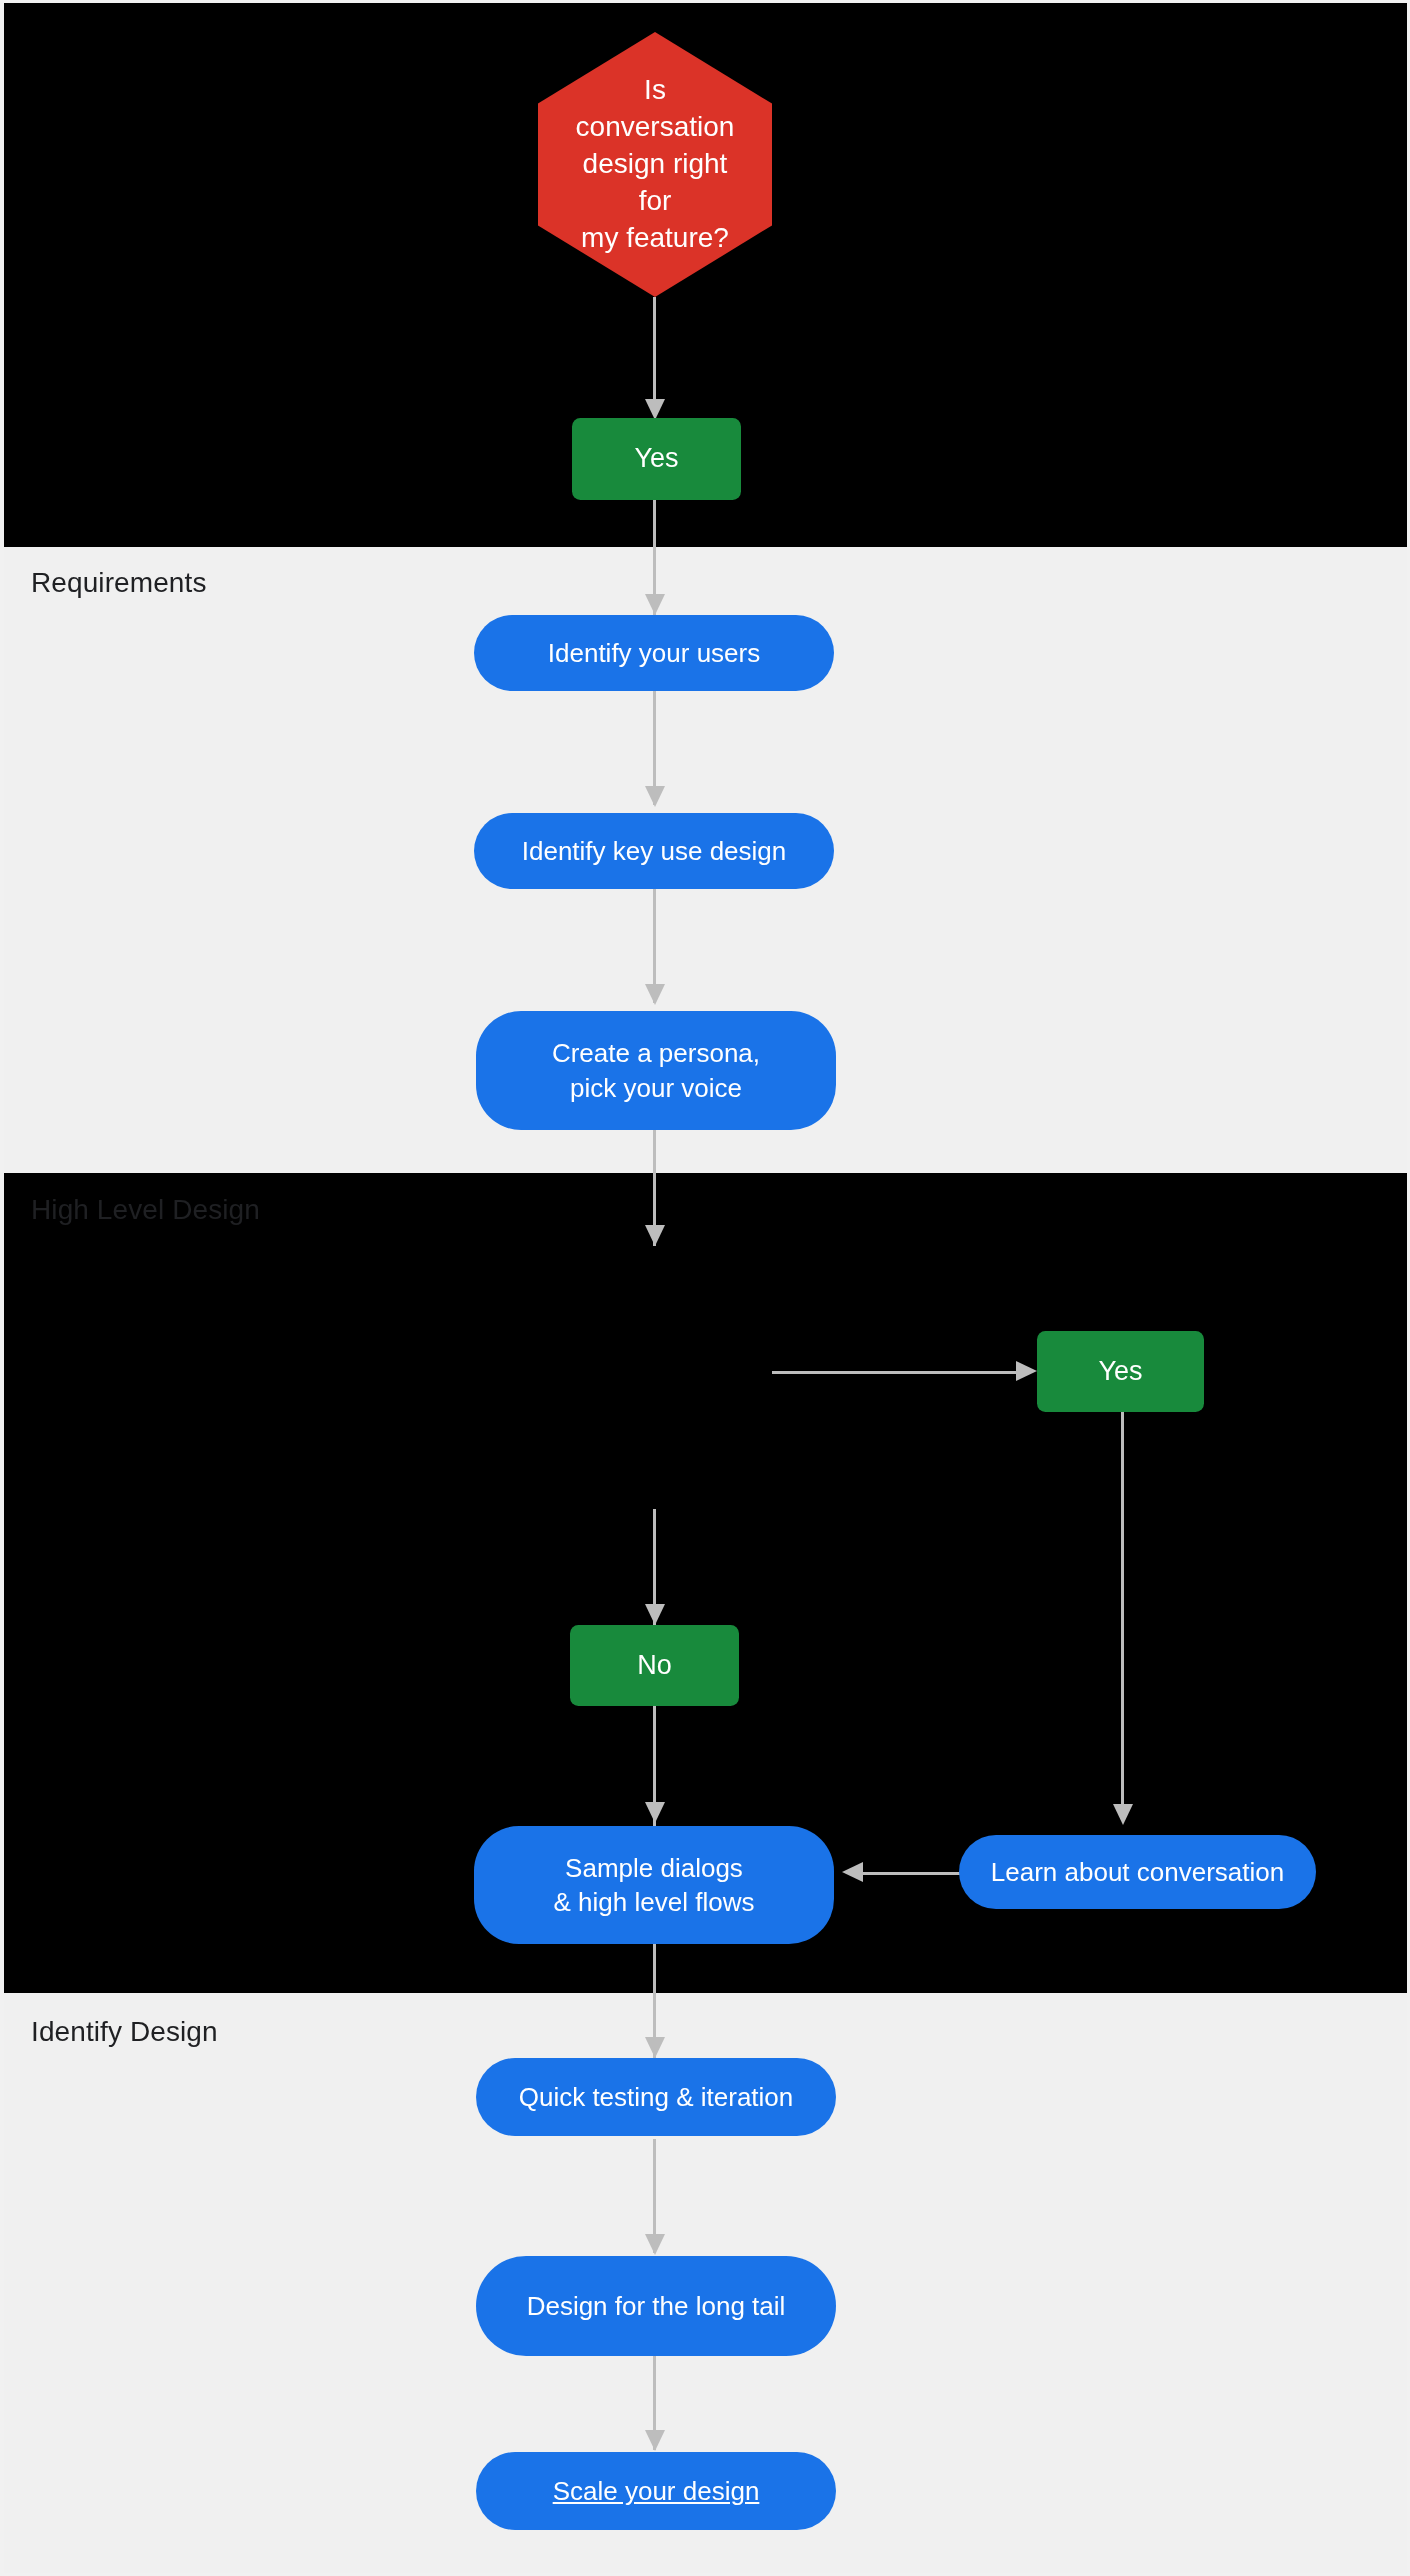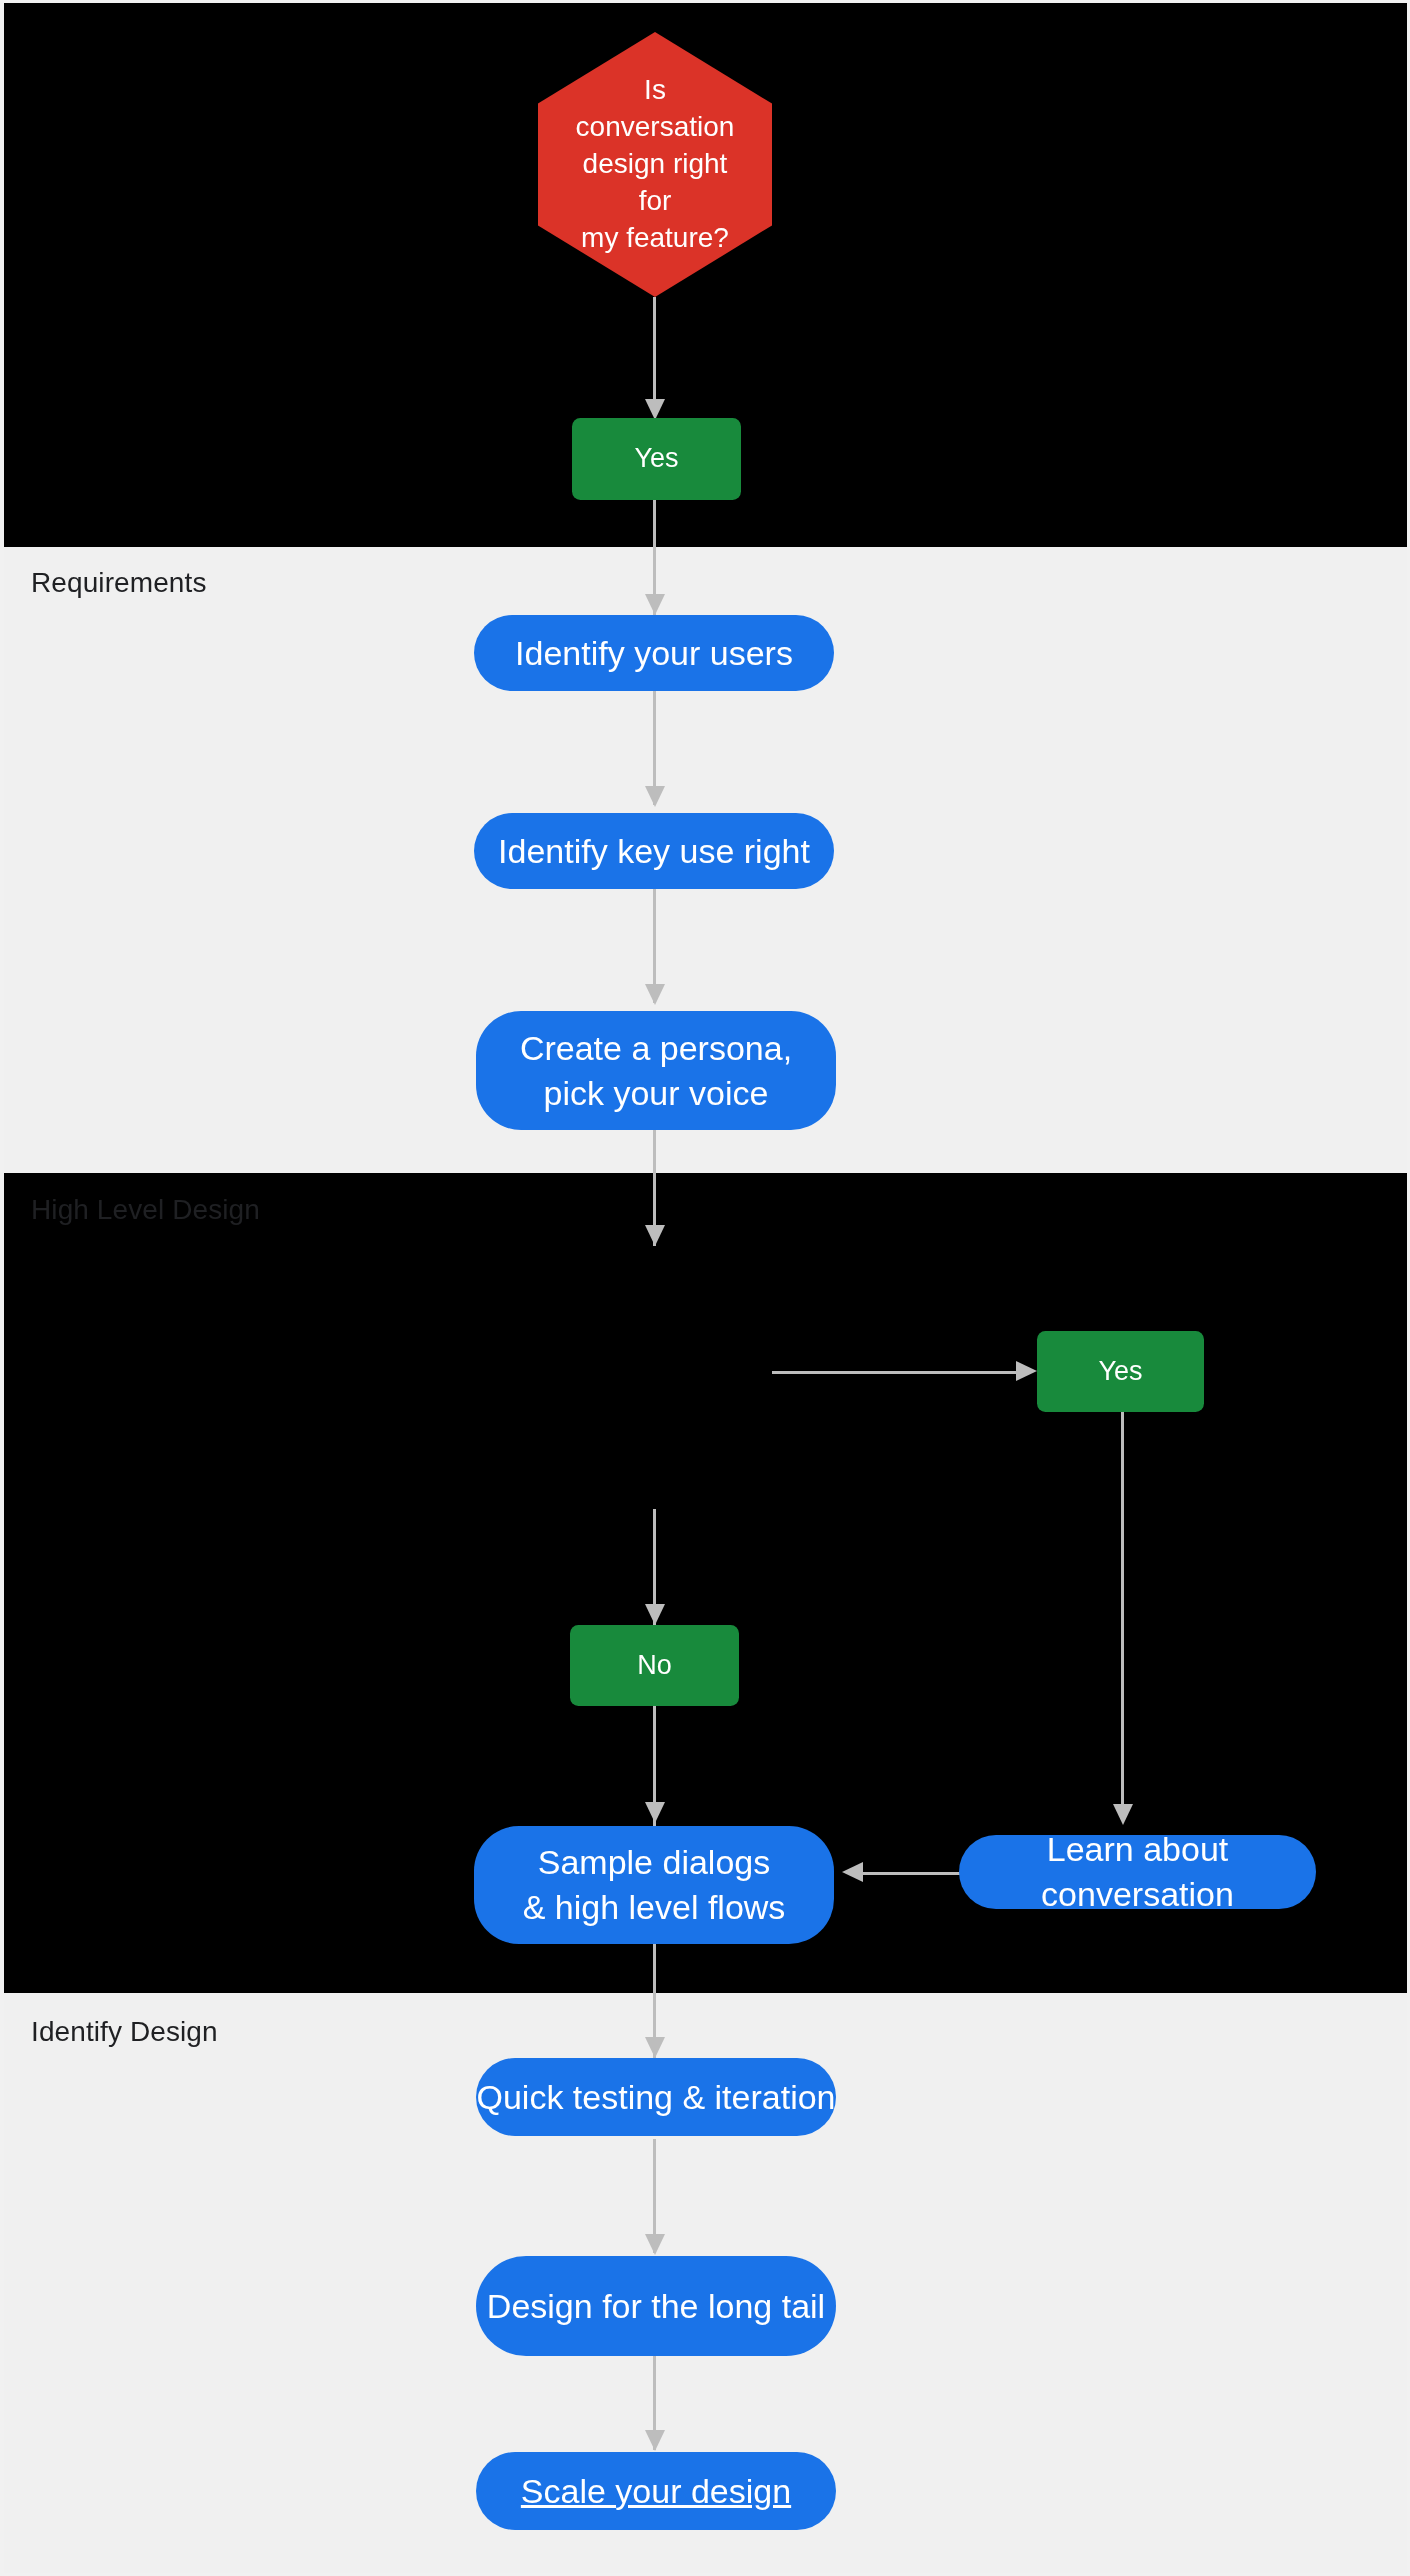--- a/index.html
+++ b/index.html
@@ -62,21 +62,21 @@
   
   .box-green {
     background: #188a3c;
     border-radius: 8.4px;
     font-size: 27px;
   }
 
   
   .pill {
     background: #1a73e8;
-    font-size: 34px;
+    font-size: 26px;
   }
   .pill-1line { border-radius: 927px; }
   .pill-2line { border-radius: 45px; }
 
   
   .conn-v {
     position: absolute;
     width: 2.8px;
     background: #bdbdbd;
   }
@@ -166,21 +166,21 @@
   <div class="arrow-down" style="left:645px; top:2430px;"></div>
 
   <div class="node hex" style="left:538px; top:32px; width:234px; height:265px;">Is conversation
 design right for
 my feature?</div>
 
   <div class="node box-green" style="left:572px; top:418px; width:169px; height:82px;">Yes</div>
 
   <div class="node pill pill-1line" style="left:474px; top:615px; width:360px; height:76px;">Identify your users</div>
 
-  <div class="node pill pill-1line" style="left:474px; top:813px; width:360px; height:76px;">Identify key use right</div>
+  <div class="node pill pill-1line" style="left:474px; top:813px; width:360px; height:76px;">Identify key use design</div>
 
   <div class="node pill pill-2line" style="left:476px; top:1011px; width:360px; height:119px;">Create a persona,
 pick your voice</div>
 
 
   <div class="node box-green" style="left:1037px; top:1331px; width:167px; height:81px;">Yes</div>
 
   <div class="node box-green" style="left:570px; top:1625px; width:169px; height:81px;">No</div>
 
   <div class="node pill pill-2line" style="left:474px; top:1826px; width:360px; height:118px;">Sample dialogs

